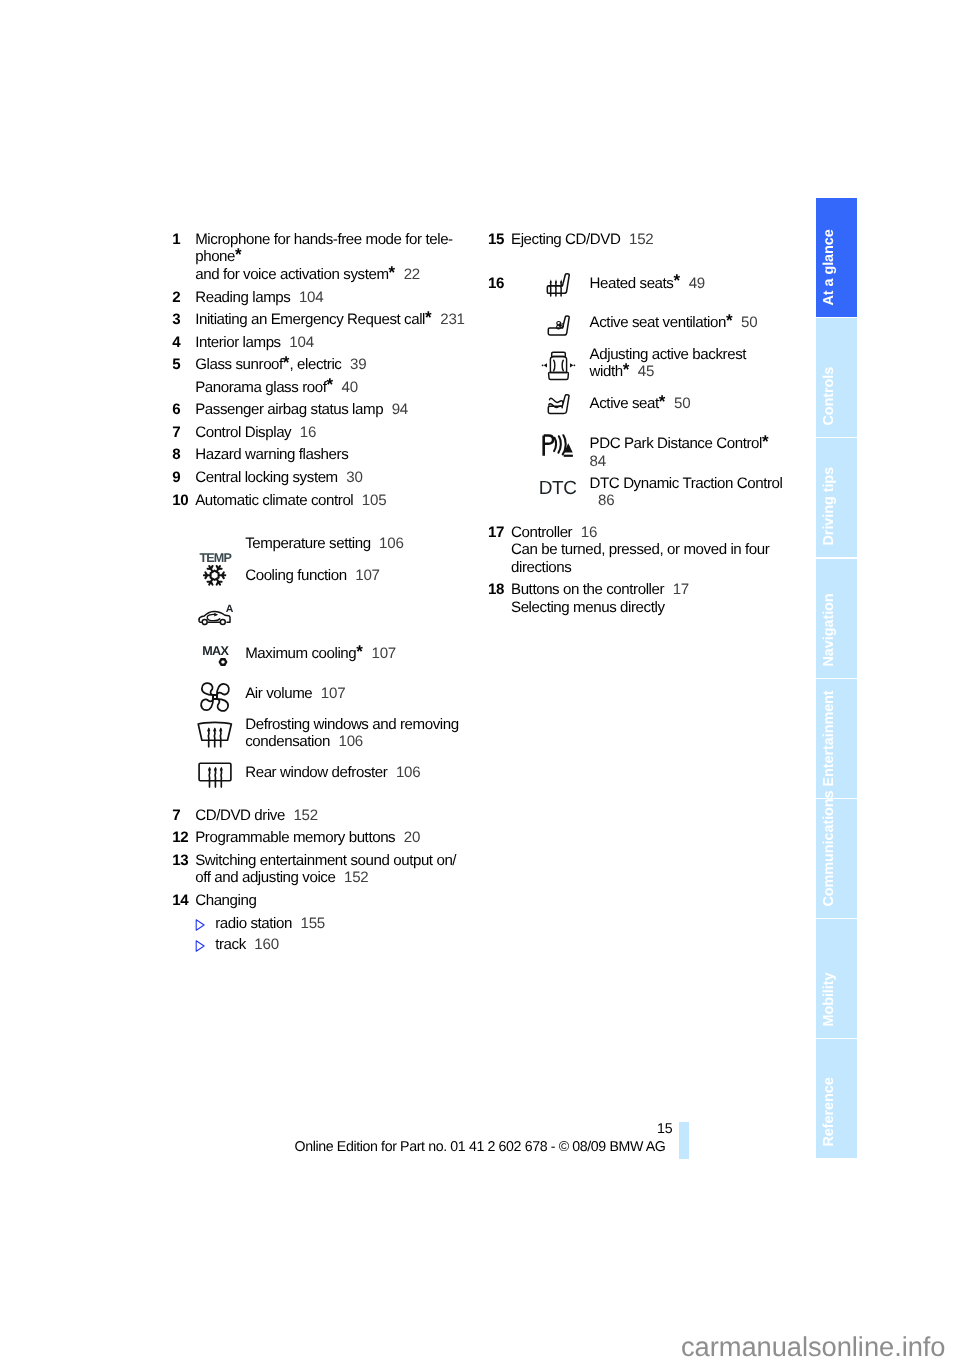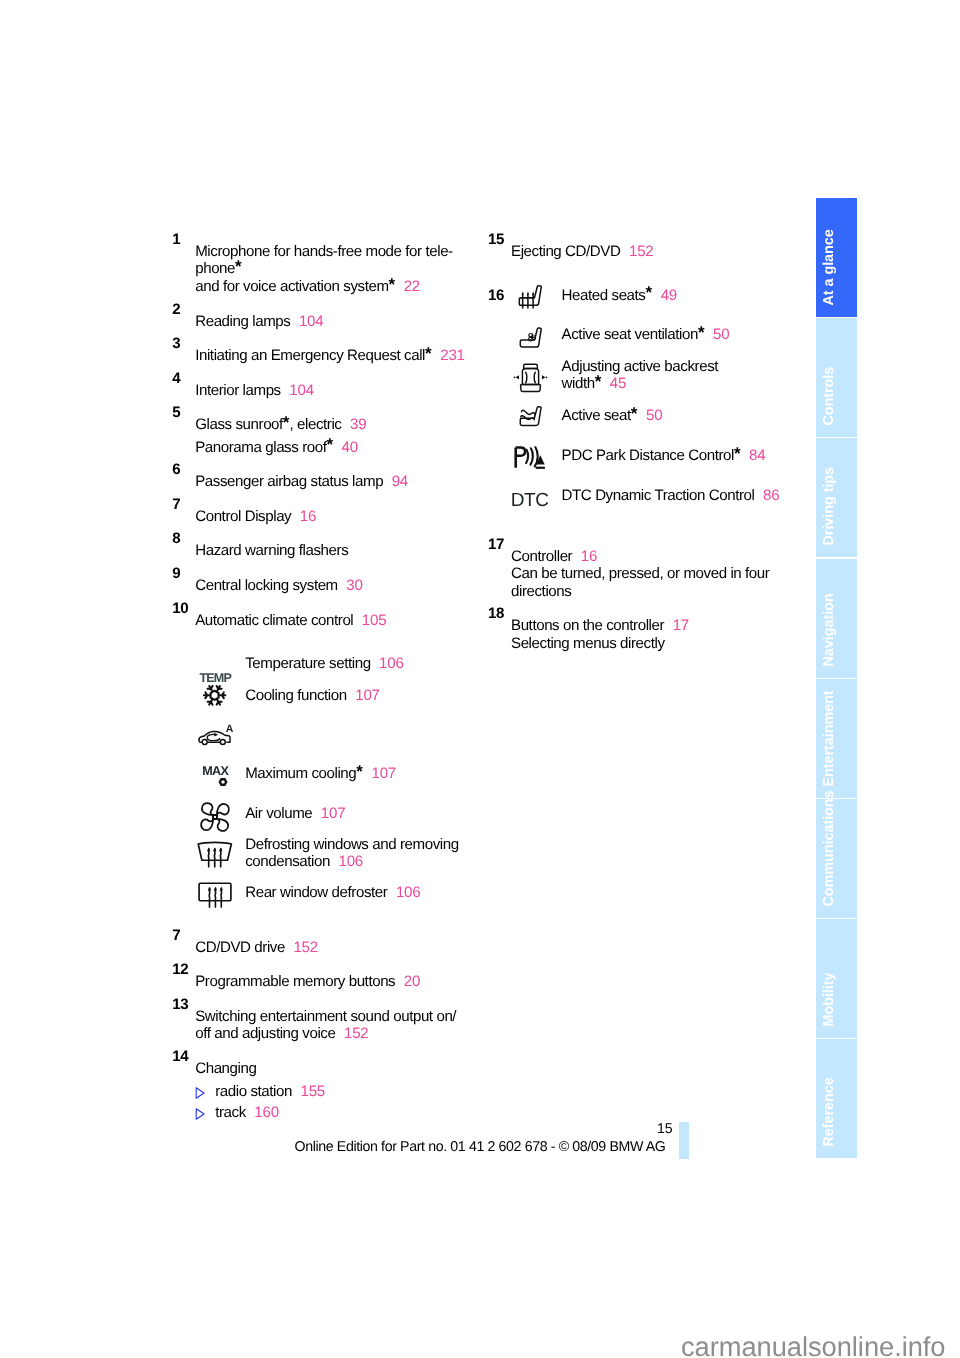--- a/index.html
+++ b/index.html
@@ -11,32 +11,32 @@
 
   
   .col{position:absolute;font-size:15.1px;line-height:17.6px;color:#000;
        letter-spacing:-0.42px;}
   #colL{left:172.2px;top:230.9px;width:300px;}
   #colR{left:488px;top:230.9px;width:300px;}
 
   
   .entry{display:flex;align-items:flex-start;margin-bottom:5.0px;}
   .num{font-weight:bold;width:23px;flex:0 0 23px;text-align:left;letter-spacing:-0.3px;}
-  .etext{flex:1 1 auto;margin-top:12px;}
-  .pg{color:#ec4899;letter-spacing:-0.2px;}
+  .etext{flex:1 1 auto;}
+  .pg{color:#404040;letter-spacing:-0.2px;}
   .pgsp{display:inline-block;width:8.5px;}
   .pgsep{color:#2236f2;letter-spacing:2.4px;}
   .star{font-weight:bold;font-size:17px;line-height:0;position:relative;top:-1.2px;letter-spacing:0;display:inline-block;}
 
   
   .irow{display:flex;align-items:flex-start;}
   .irow.multi .icell{align-items:center;height:35.2px;}
   .icell{flex:0 0 73px;width:73px;display:flex;justify-content:center;align-items:flex-start;
          padding-left:13.2px;box-sizing:border-box;}
-  .g16 .icell{flex:0 0 50.6px;width:50.6px;padding-left:0;padding-right:11.2px;}
+  .g16 .icell{flex:0 0 50.6px;width:50.6px;padding-left:0;padding-right:11.2px;margin-left:28px;}
   .itext{flex:1 1 auto;}
 
   .sub{display:flex;align-items:flex-start;padding-left:22.5px;margin-bottom:4.0px;}
   .subm{flex:0 0 20.5px;width:20.5px;color:#2236f2;line-height:17.6px;}
   .subm svg{display:inline-block;position:relative;top:3.2px;}
   .subt{flex:1 1 auto;}
   .ln{display:block;}
 
   
   .ic-word{font-size:12.6px;font-weight:bold;color:#3c4a50;letter-spacing:-0.82px;

